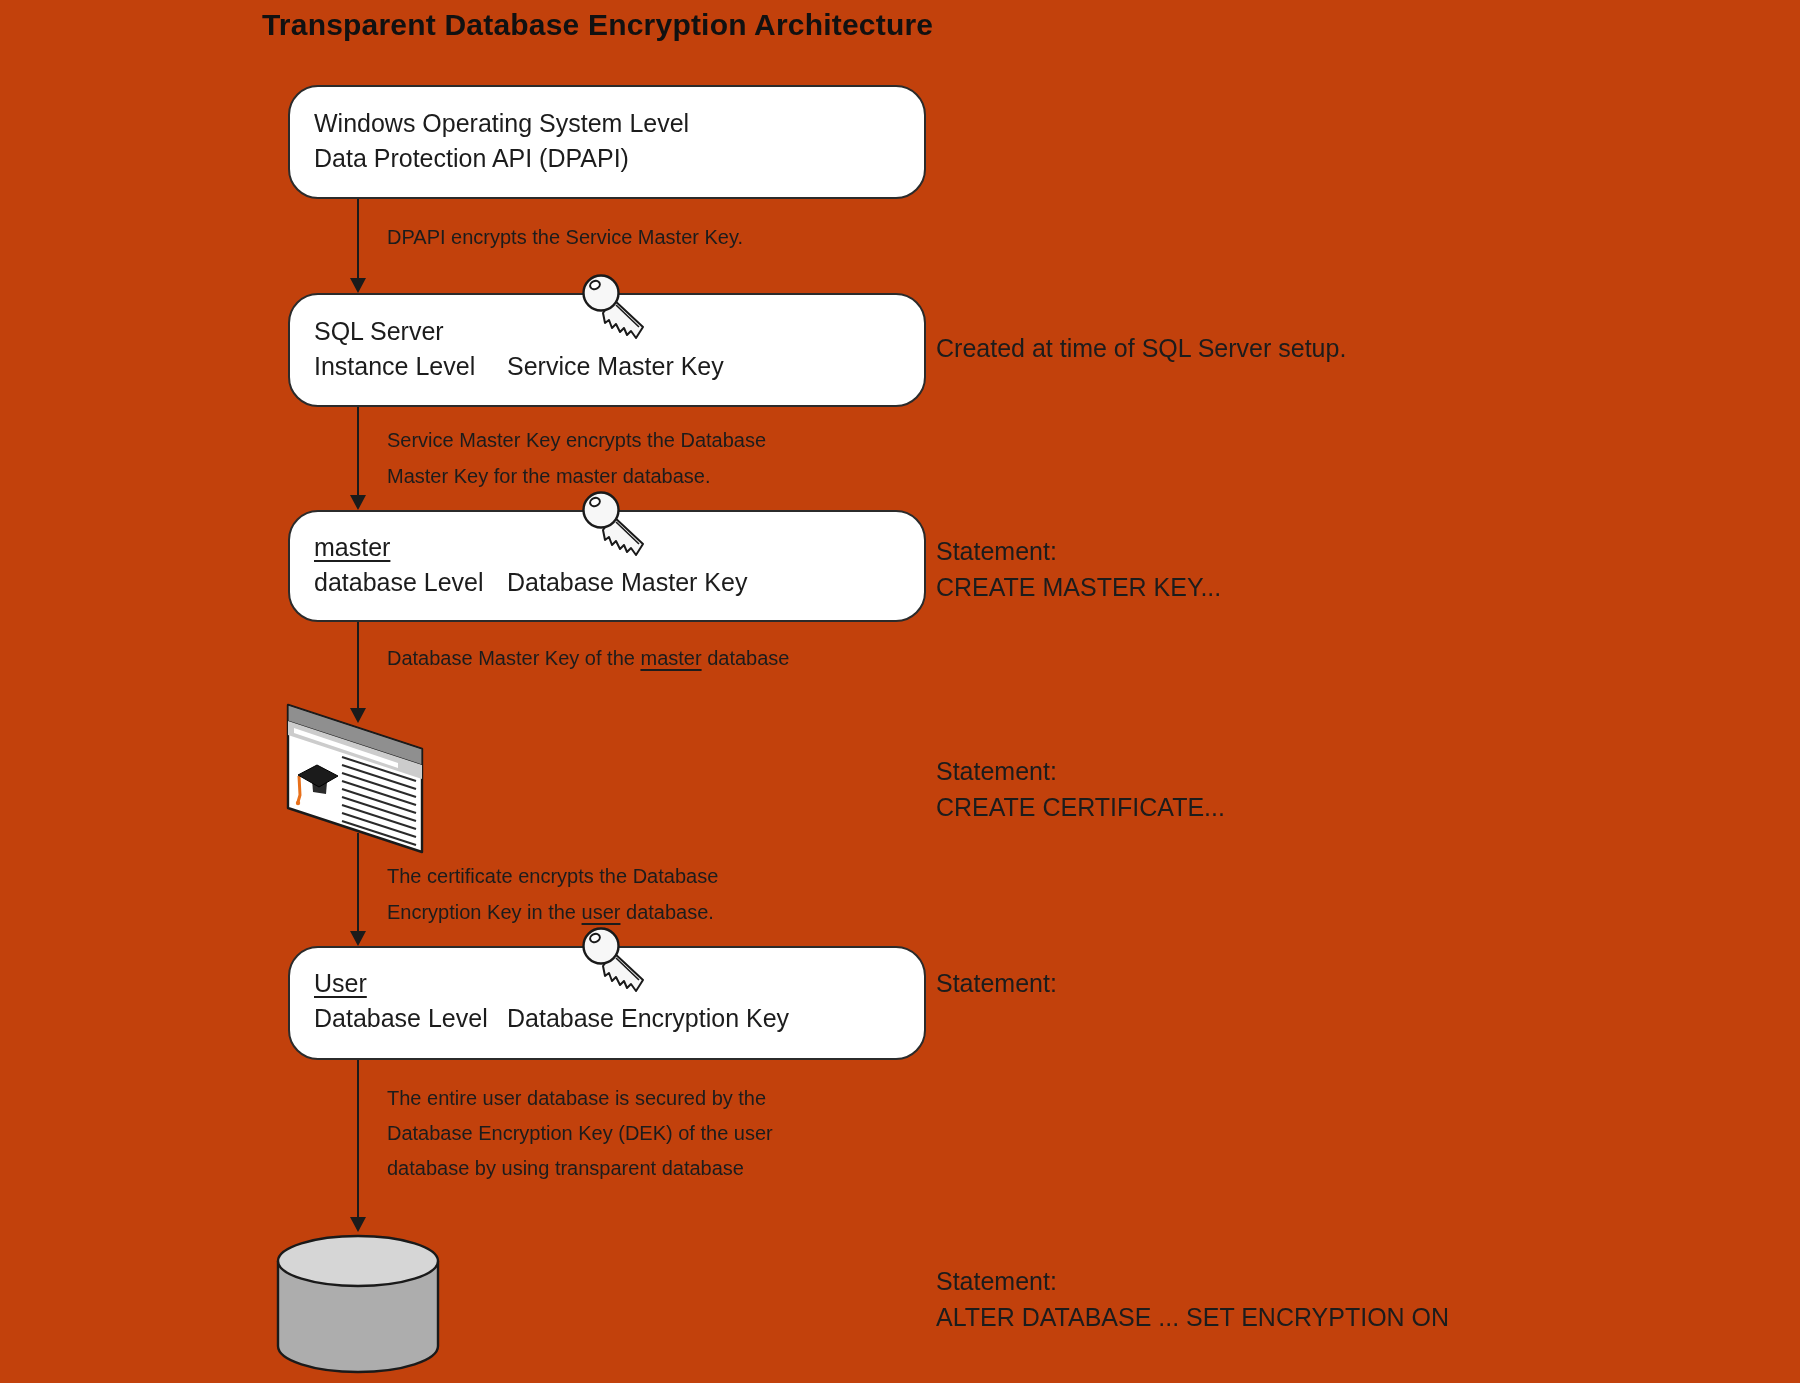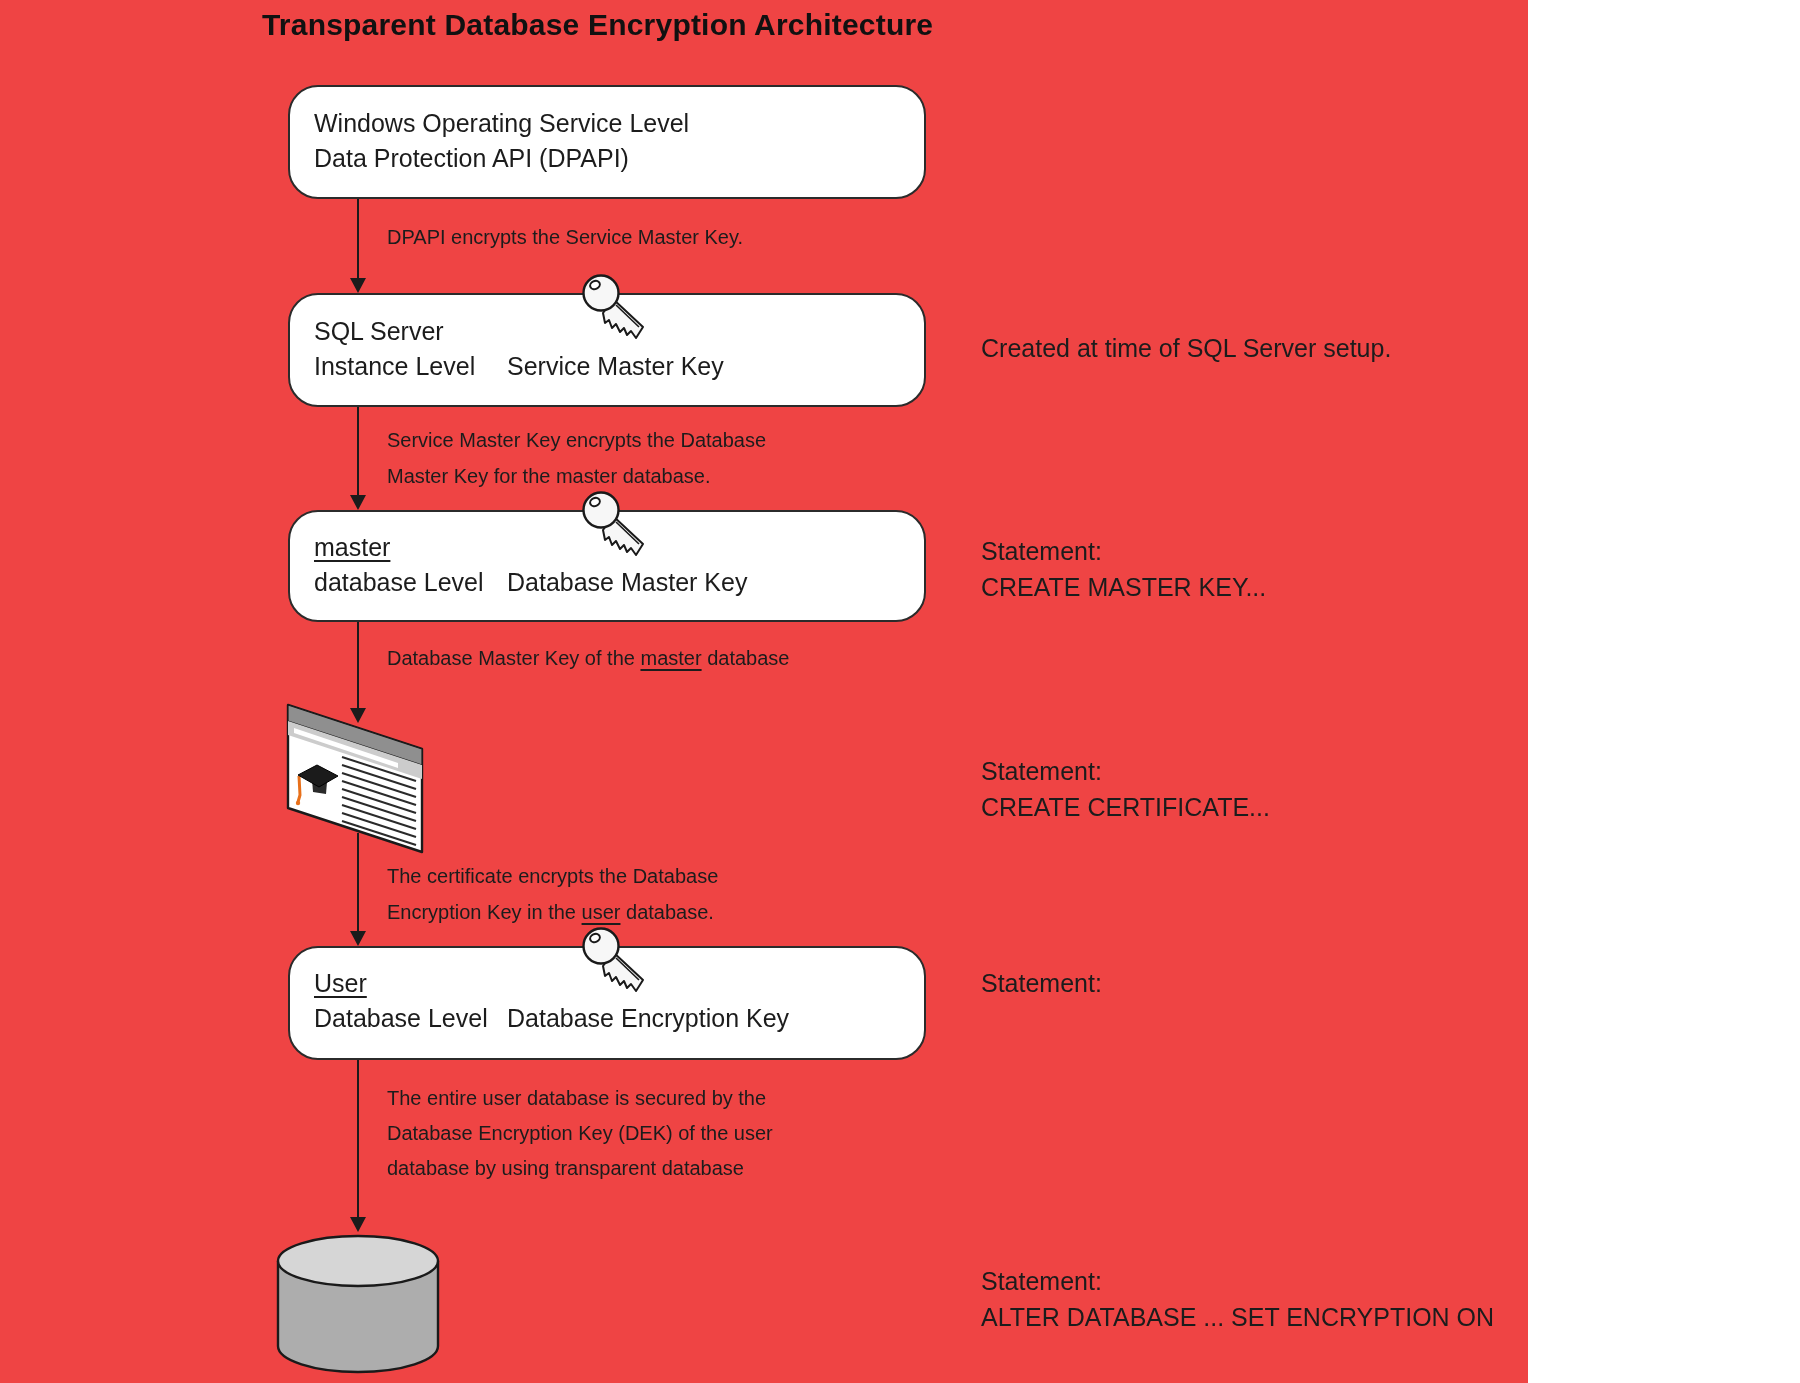--- a/index.html
+++ b/index.html
@@ -1,22 +1,22 @@
 <!DOCTYPE html>
 <html><head>
 <meta charset="utf-8">
 <style>
   html,body{margin:0;padding:0;background:#ffffff;}
-  .page{position:relative;width:1528px;height:1383px;background:#ef4444;overflow:hidden;
+  .page{position:relative;width:1800px;height:1383px;background:#c2410c;overflow:hidden;
         font-family:"Liberation Sans",sans-serif;color:#1c1c1c;}
   .title{position:absolute;left:262px;top:8px;font-size:30px;font-weight:700;color:#111;margin:0;letter-spacing:0.2px;}
   .box{position:absolute;left:288px;width:638px;border:2px solid #2b2b2b;border-radius:30px;background:#ffffff;box-sizing:border-box;}
   .btxt{position:absolute;font-size:25px;line-height:35px;color:#1c1c1c;white-space:nowrap;}
   .flabel{position:absolute;left:387px;font-size:20px;line-height:36px;color:#1c1c1c;white-space:nowrap;}
-  .ann{position:absolute;left:981px;font-size:25px;line-height:36px;color:#1c1c1c;white-space:nowrap;}
+  .ann{position:absolute;left:936px;font-size:25px;line-height:36px;color:#1c1c1c;white-space:nowrap;}
   .vline{position:absolute;width:2px;background:#1b1b1b;}
   .ahead{position:absolute;width:0;height:0;border-left:8px solid transparent;border-right:8px solid transparent;border-top:15px solid #1b1b1b;}
   .u{text-decoration:underline;text-decoration-thickness:2px;text-underline-offset:4px;}
   .icon{position:absolute;}
   svg{display:block;}
 </style>
 </head>
 <body>
 
 <div class="page">
@@ -29,21 +29,21 @@
         <circle cx="21" cy="22" r="17.5" fill="#f7f7f7" stroke="#1a1a1a" stroke-width="2.4"></circle>
         <ellipse cx="15" cy="14" rx="5" ry="4" transform="rotate(-25 15 14)" fill="#ffffff" stroke="#1a1a1a" stroke-width="2"></ellipse>
       </g>
     </defs>
   </svg>
 
   <h1 class="title">Transparent Database Encryption Architecture</h1>
 
   <div class="box" style="top:85px;height:114px"></div>
   <div class="btxt" style="left:314px;top:106px">
-    <div>Windows Operating Service Level</div>
+    <div>Windows Operating System Level</div>
     <div>Data Protection API (DPAPI)</div>
   </div>
 
   <div class="vline" style="left:357px;top:199px;height:80px"></div>
   <div class="ahead" style="left:350px;top:278px"></div>
   <div class="flabel" style="top:219px">DPAPI encrypts the Service Master Key.</div>
 
   <div class="box" style="top:293px;height:114px"></div>
   <div class="btxt" style="left:314px;top:314px">
     <div>SQL Server</div>

